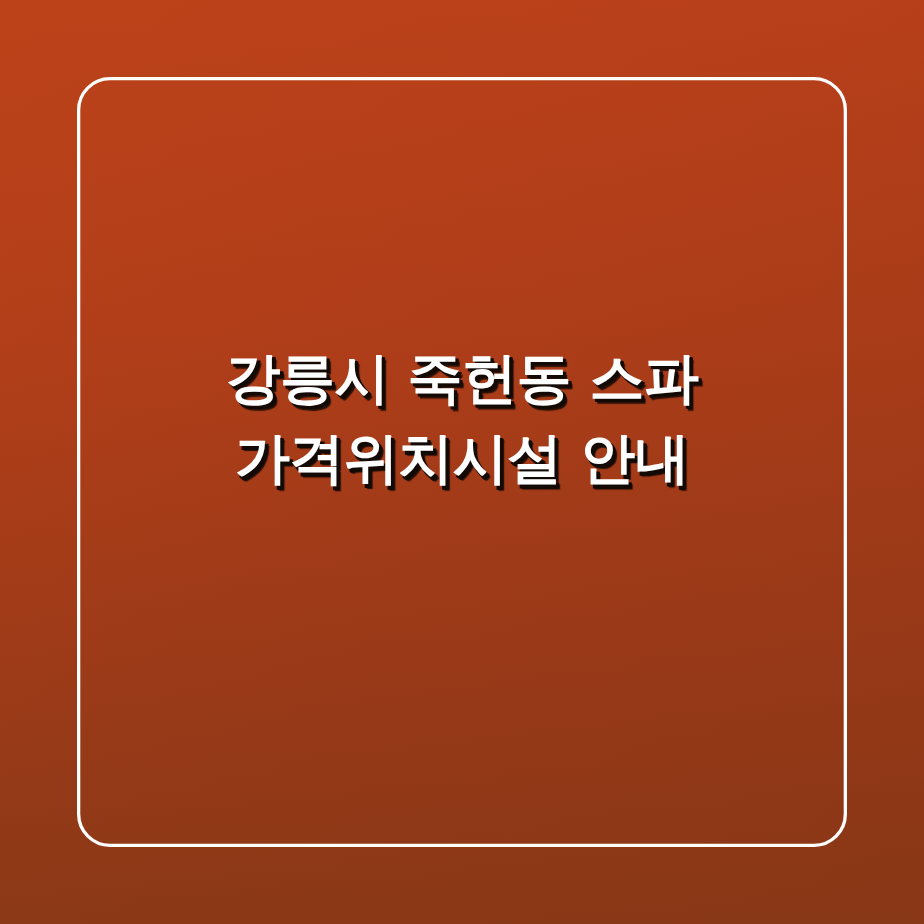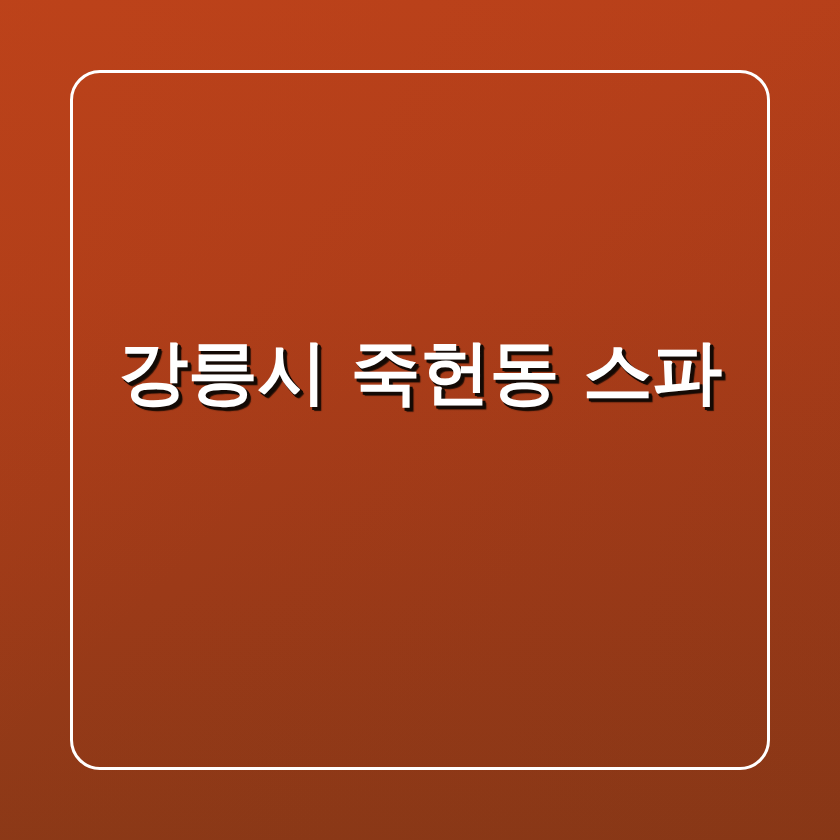--- a/index.html
+++ b/index.html
@@ -53,37 +53,37 @@
     justify-content: center;
     gap: 0;
   }
 
   .title-line {
     display: block;
     width: 100%;
     text-align: center;
     color: #ffffff;
     font-family: "DejaVu Sans", "Liberation Sans", sans-serif;
-    font-size: 70px;
+    font-size: 50px;
     font-weight: 700;
     line-height: 73px;
     letter-spacing: -0.5px;
     white-space: nowrap;
     text-shadow:
        3px 3px 0 #140a05,
        3px 2px 0 #140a05,
        2px 3px 0 #140a05,
        4px 4px 1px rgba(15,8,4,0.85);
-    margin-top: 28px;
   }
 </style>
 </head>
 <body>
 
 <div id="poster">
 
   <div id="frame"></div>
 
   <div id="title-block">
     <span class="title-line">강릉시 죽헌동 스파</span>
+    <span class="title-line">가격위치시설 안내</span>
   </div>
 
 </div>
 
 </body></html>

